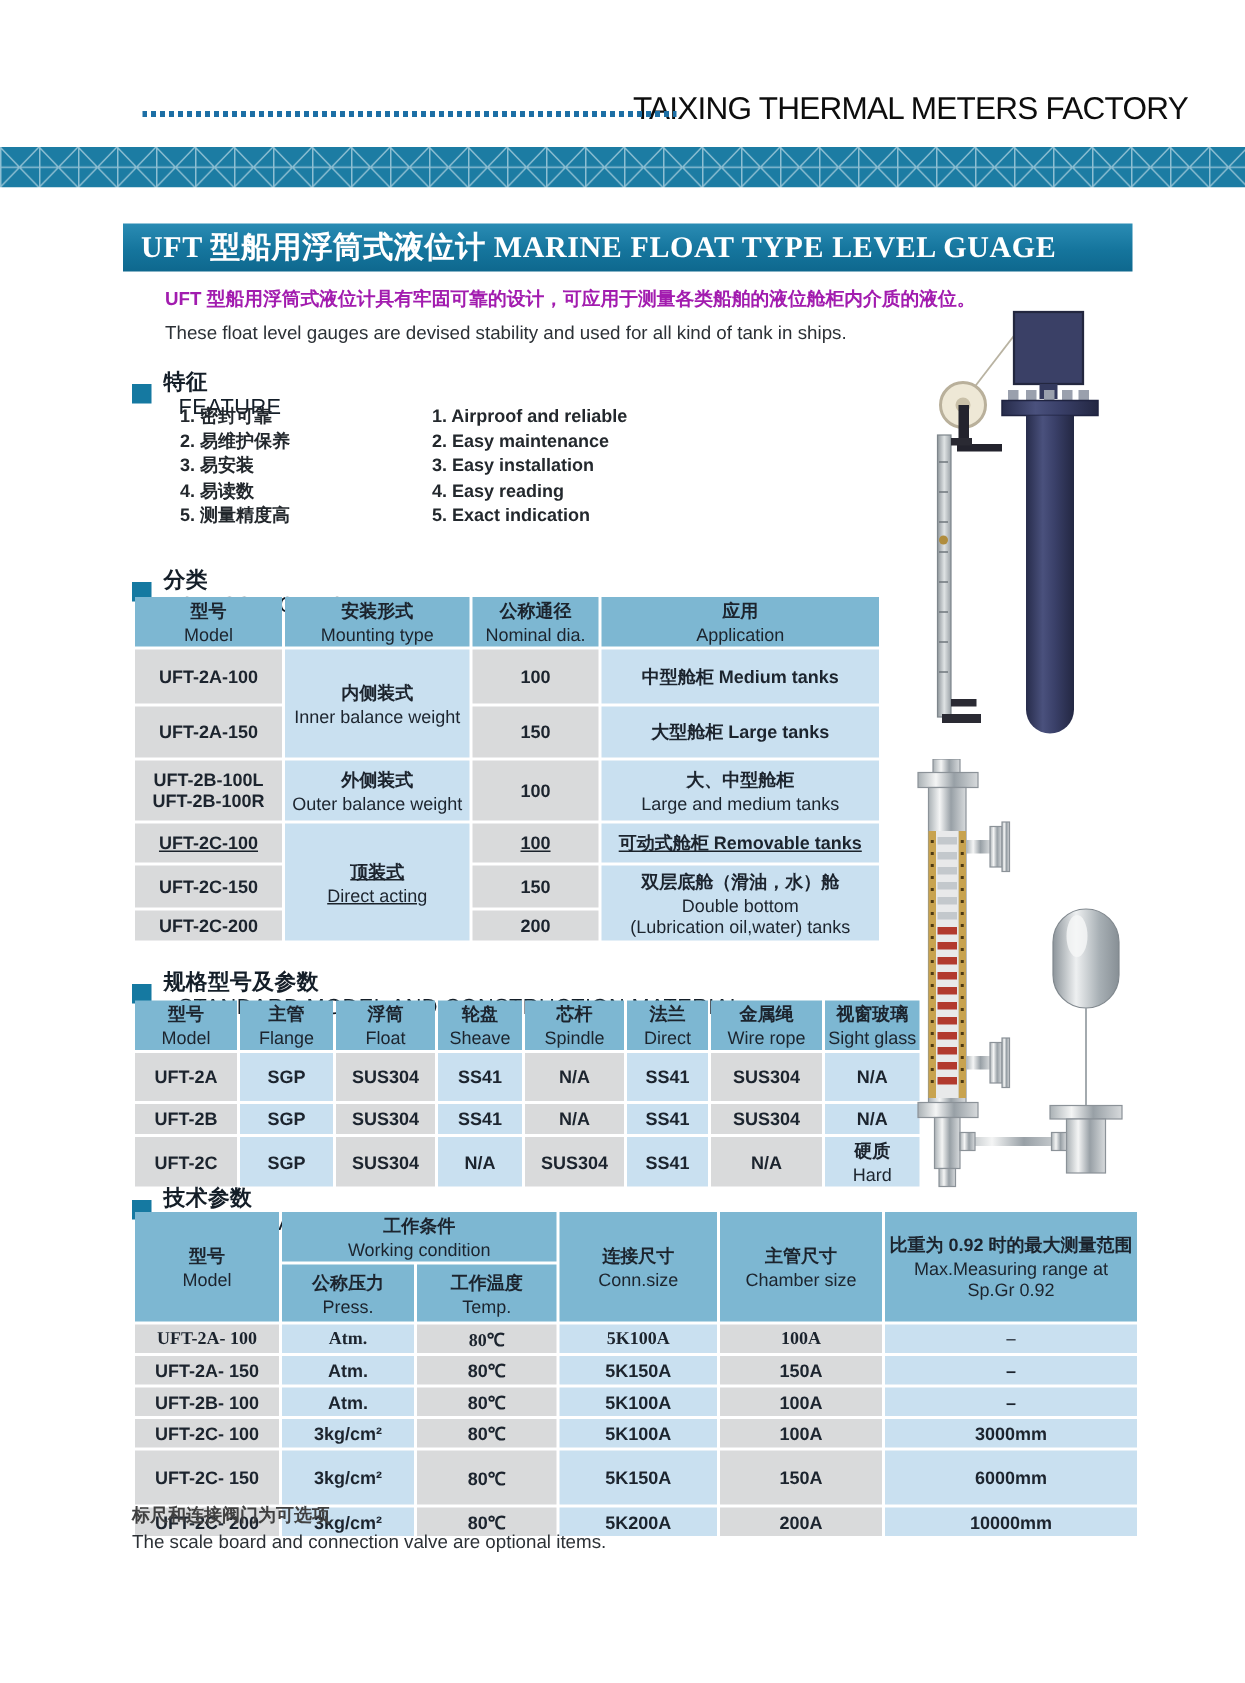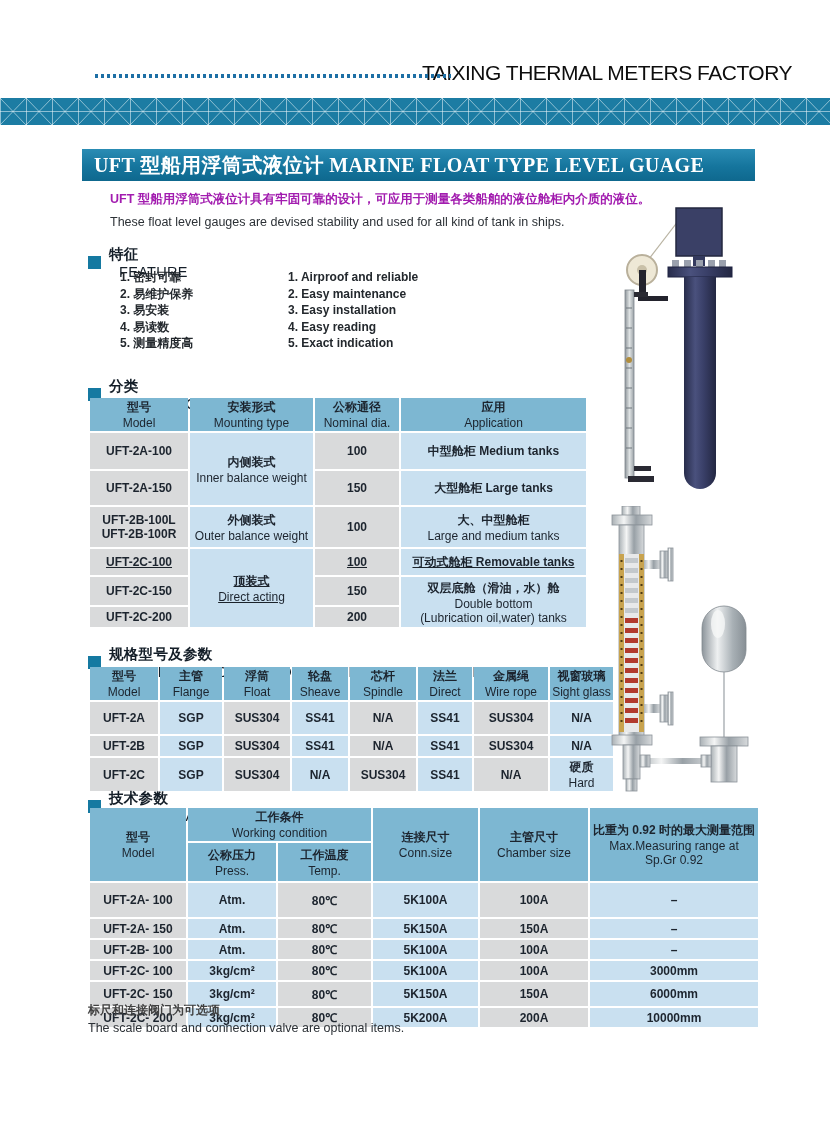--- a/index.html
+++ b/index.html
@@ -312,21 +312,21 @@
     <tr style="height:38px;">
       <td class="hd">
             <span class="cn">公称压力</span>
             <span class="en">Press.</span>
           </td>
       <td class="hd">
             <span class="cn">工作温度</span>
             <span class="en">Temp.</span>
           </td>
     </tr>
-    <tr style="height:34px;">
+    <tr style="height:19px;font-family:Liberation Serif, serif;">
       <td class="g val">UFT-2A- 100</td>
       <td class="b val">Atm.</td>
       <td class="g val">80℃</td>
       <td class="b val">5K100A</td>
       <td class="g val">100A</td>
       <td class="b val">–</td>
     </tr>
     <tr style="height:19px;">
       <td class="g val">UFT-2A- 150</td>
       <td class="b val">Atm.</td>
@@ -344,21 +344,21 @@
       <td class="b val">–</td>
     </tr>
     <tr style="height:19px;margin-left:32px;">
       <td class="g val">UFT-2C- 100</td>
       <td class="b val">3kg/cm²</td>
       <td class="g val">80℃</td>
       <td class="b val">5K100A</td>
       <td class="g val">100A</td>
       <td class="b val">3000mm</td>
     </tr>
-    <tr style="height:24px;">
+    <tr style="height:36px;">
       <td class="g val">UFT-2C- 150</td>
       <td class="b val">3kg/cm²</td>
       <td class="g val">80℃</td>
       <td class="b val">5K150A</td>
       <td class="g val">150A</td>
       <td class="b val">6000mm</td>
     </tr>
     <tr style="height:19px;">
       <td class="g val">UFT-2C- 200</td>
       <td class="b val">3kg/cm²</td>

